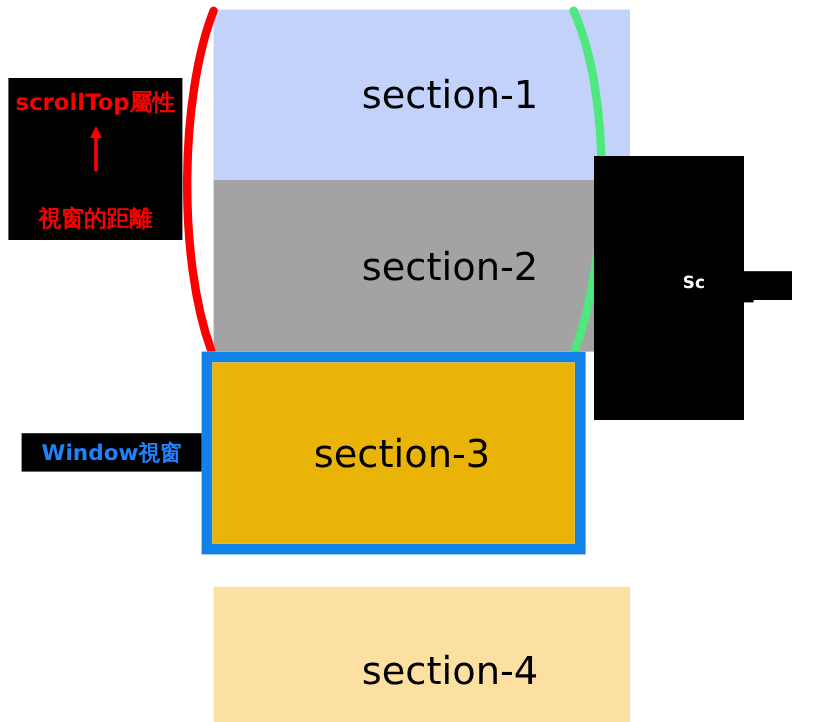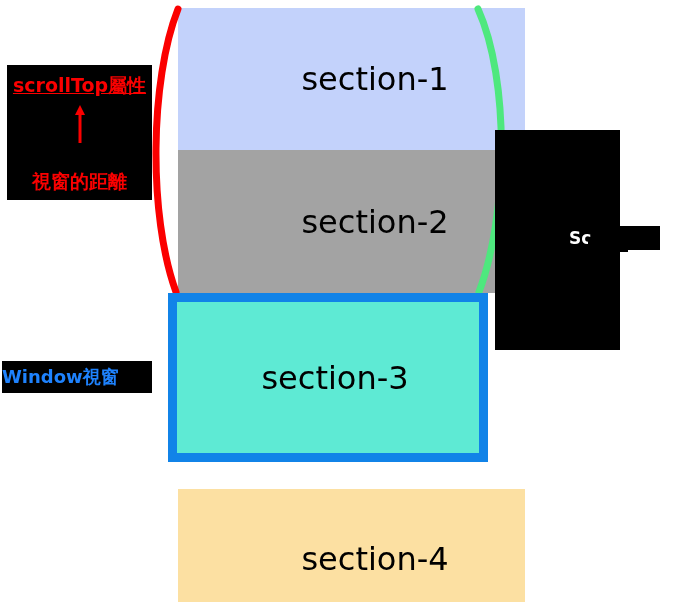--- a/index.html
+++ b/index.html
@@ -45,21 +45,21 @@
     box-sizing: border-box;
     border: 9px solid #1183e8;
     background: #ffffff;
   }
   #section-3 {
     position: absolute;
     left: 0;
     top: 0;
     right: 0;
     bottom: 0;
-    background: #5eead4;
+    background: #eab308;
     display: flex;
     align-items: center;
     justify-content: center;
     color: #000000;
     font-size: 32px;
     white-space: nowrap;
     padding-left: 14px;
   }
 
   
@@ -85,21 +85,20 @@
   #scrolltop-title {
     position: absolute;
     top: 8px;
     left: 0;
     width: 145px;
     text-align: center;
     font-size: 19px;
     font-weight: bold;
     color: #fb0000;
     white-space: nowrap;
-    text-decoration: underline;
   }
   #scrolltop-arrow {
     position: absolute;
     left: 68px;
     top: 40px;
     width: 10px;
     height: 38px;
   }
   #scrolltop-desc-1, #scrolltop-desc-2 {
     position: absolute;
@@ -110,28 +109,28 @@
     font-weight: bold;
     color: #fb0000;
     white-space: nowrap;
   }
   #scrolltop-desc-1 { top: 80px; }
   #scrolltop-desc-2 { top: 104px; }
 
   
   #window-label {
     position: absolute;
-    left: 2px;
+    left: 18px;
     top: 361px;
     width: 150px;
     height: 32px;
     background: #000000;
     display: flex;
     align-items: center;
-    justify-content: flex-start;
+    justify-content: center;
   }
   #window-label-text {
     color: #1e82fd;
     font-size: 18px;
     font-weight: bold;
     white-space: nowrap;
   }
 
   
   #scrollheight-callout {
@@ -140,21 +139,21 @@
     top: 130px;
     width: 125px;
     height: 220px;
     background: #000000;
   }
   #scrollheight-text {
     position: absolute;
     left: 74px;
     top: 98px;
     color: #ffffff;
-    font-size: 17px;
+    font-size: 14px;
     font-weight: bold;
     white-space: nowrap;
   }
   
   #scrollheight-occluder {
     position: absolute;
     left: 598px;
     top: 226px;
     width: 62px;
     height: 24px;

